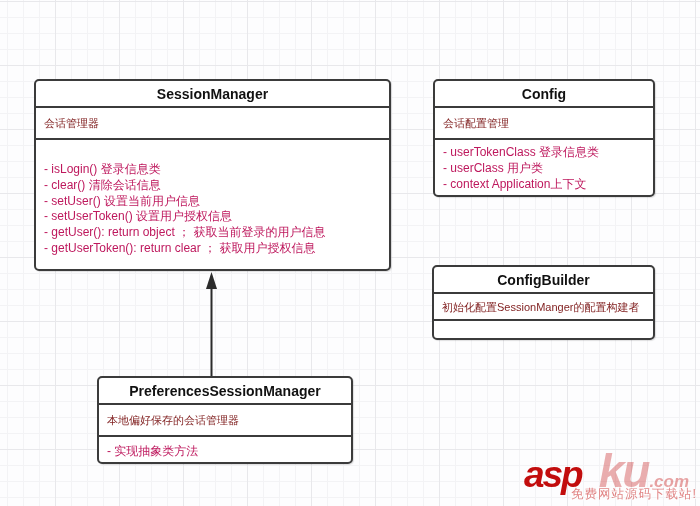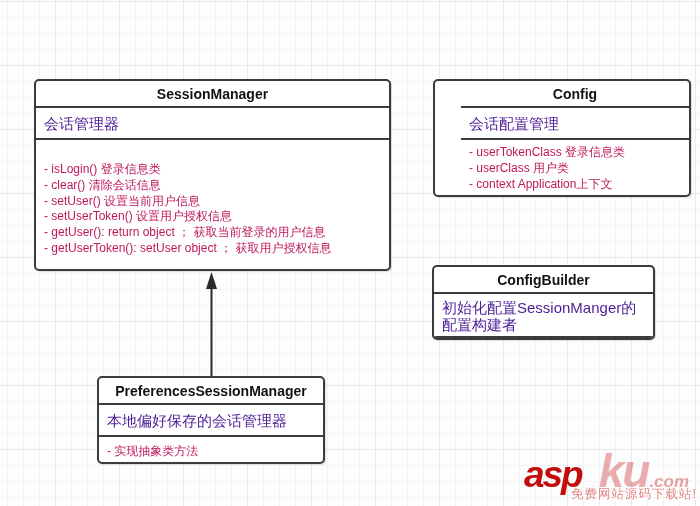--- a/index.html
+++ b/index.html
@@ -31,47 +31,47 @@
     border-bottom: 2px solid #3b3b3b;
     font-weight: bold;
     font-size: 14px;
     color: #111;
     text-align: center;
     padding: 5px 4px 4px 4px;
     flex: 0 0 auto;
   }
   .uml-desc {
     border-bottom: 2px solid #3b3b3b;
-    font-size: 15px;
-    color: #4c1d95;
+    font-size: 11px;
+    color: #7f1d1d;
     padding: 7px 8px 6px 8px;
     flex: 0 0 auto;
     line-height: 17px;
   }
   .uml-desc.no-rule { border-bottom: none; }
   .uml-members {
     font-size: 12px;
     color: #be185d;
     padding: 4px 8px 4px 8px;
     flex: 1 1 auto;
     line-height: 15.8px;
   }
   .uml-members .member-row { white-space: nowrap; }
   .uml-empty-compartment {
     border-top: 2px solid #3b3b3b;
     flex: 0 0 10px;
   }
 
   #box-session-manager  { left: 34px;  top: 79px;  width: 357px; height: 192px; }
   #box-session-manager .uml-members { padding-top: 22px; }
-  #box-config           { left: 433px; top: 79px;  width: 258px; height: 118px; padding-left: 26px; }
+  #box-config           { left: 433px; top: 79px;  width: 222px; height: 118px; }
   #box-config .uml-members { padding-top: 5px; }
   #box-config-builder   { left: 432px; top: 265px; width: 223px; height: 75px; }
   #box-config-builder .uml-desc { padding-top: 5px; padding-bottom: 3px; }
-  #box-preferences      { left: 97px;  top: 376px; width: 228px; height: 88px; }
+  #box-preferences      { left: 97px;  top: 376px; width: 256px; height: 88px; }
   #box-preferences .uml-members { padding-top: 7px; }
 
   #inheritance-arrow {
     position: absolute;
     left: 203px; top: 271px;
     width: 17px; height: 106px;
     pointer-events: auto;
   }
 
   #watermark {
@@ -115,21 +115,21 @@
 
 <div class="uml-class" id="box-session-manager">
   <div class="uml-title">SessionManager</div>
   <div class="uml-desc">会话管理器</div>
   <div class="uml-members">
     <div class="member-row">- isLogin() 登录信息类</div>
     <div class="member-row">- clear() 清除会话信息</div>
     <div class="member-row">- setUser() 设置当前用户信息</div>
     <div class="member-row">- setUserToken() 设置用户授权信息</div>
     <div class="member-row">- getUser(): return object ； 获取当前登录的用户信息</div>
-    <div class="member-row">- getUserToken(): setUser object ； 获取用户授权信息</div>
+    <div class="member-row">- getUserToken(): return clear ； 获取用户授权信息</div>
   </div>
 </div>
 
 <div class="uml-class" id="box-config">
   <div class="uml-title">Config</div>
   <div class="uml-desc">会话配置管理</div>
   <div class="uml-members">
     <div class="member-row">- userTokenClass 登录信息类</div>
     <div class="member-row">- userClass 用户类</div>
     <div class="member-row">- context Application上下文</div>

